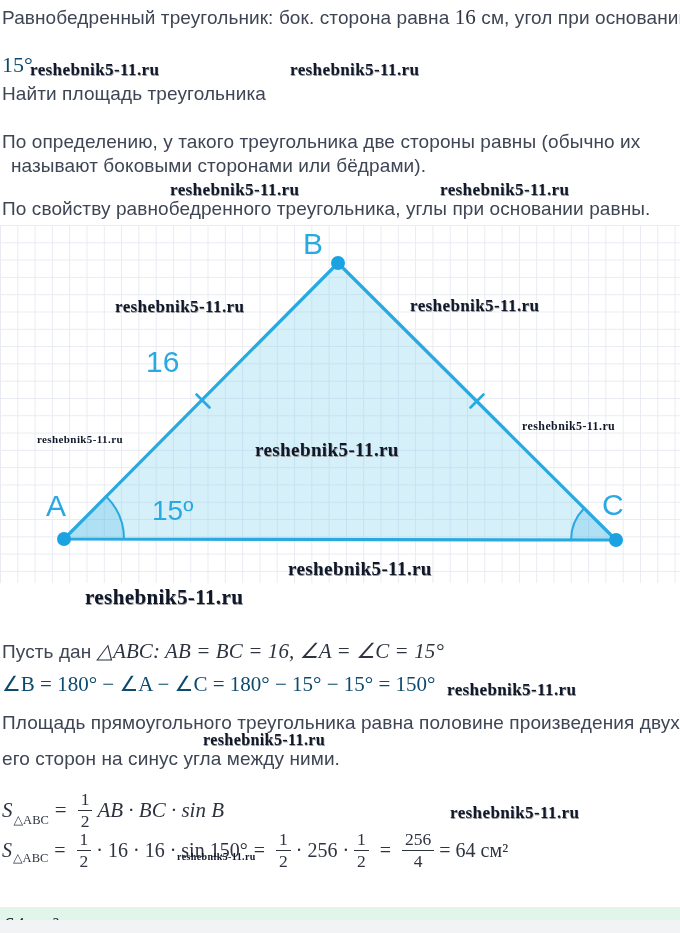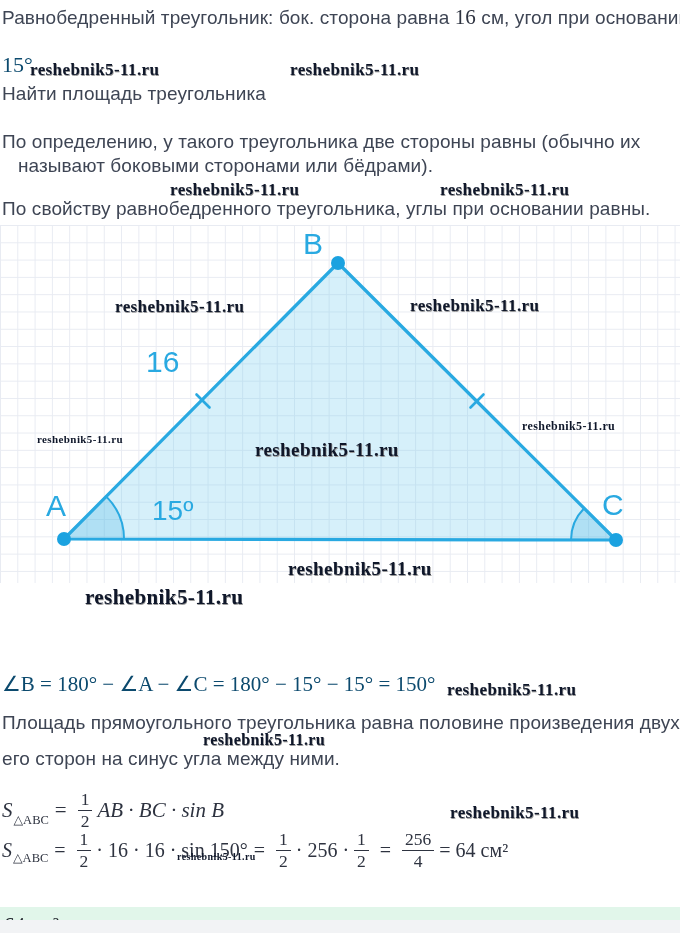--- a/index.html
+++ b/index.html
@@ -39,41 +39,42 @@
 </head>
 <body>
 
 <div id="page">
 
   <div class="txt" style="left:2px;top:4px;"><span>Равнобедренный треугольник: бок. сторона равна </span><span class="inline-math">16</span><span> см, угол при основании</span></div>
   <div class="math-run" style="left:2px;top:52px;font-size:22px;">15°</div>
   <div class="txt" style="left:2px;top:81px;">Найти площадь треугольника</div>
 
   <div class="txt" style="left:2px;top:117px;margin-top:12px;">По определению, у такого треугольника две стороны равны (обычно их</div>
-  <div class="txt" style="left:18px;top:153px;">называют боковыми сторонами или бёдрами).</div>
+  <div class="txt" style="left:11px;top:153px;">называют боковыми сторонами или бёдрами).</div>
   <div class="txt" style="left:2px;top:196px;">По свойству равнобедренного треугольника, углы при основании равны.</div>
 
   <div id="grid">
     <svg width="680" height="358" viewBox="0 0 680 358">
       <polygon points="64,314 338,38 616,315" fill="rgba(120,205,240,0.30)" stroke="#29a9e1" stroke-width="3.2" stroke-linejoin="round"></polygon>
       <path d="M 64,314 L 124,314 A 60 60 0 0 0 106.4,271.6 Z" fill="rgba(41,169,225,0.22)" stroke="#29a9e1" stroke-width="2"></path>
       <path d="M 616,315 L 571,315 A 45 45 0 0 1 584.2,283.2 Z" fill="rgba(41,169,225,0.22)" stroke="#29a9e1" stroke-width="2"></path>
       <line x1="196.5" y1="169.5" x2="209.5" y2="182.5" stroke="#29a9e1" stroke-width="2.6" stroke-linecap="round"></line>
       <line x1="470.5" y1="182.5" x2="483.5" y2="169.5" stroke="#29a9e1" stroke-width="2.6" stroke-linecap="round"></line>
       <circle cx="64" cy="314" r="7" fill="#1ba2e0"></circle>
       <circle cx="338" cy="38" r="7" fill="#1ba2e0"></circle>
       <circle cx="616" cy="315" r="7" fill="#1ba2e0"></circle>
     </svg>
     <span class="diag-label" style="left:303px;top:4px;">B</span>
     <span class="diag-label" style="left:46px;top:266px;">A</span>
     <span class="diag-label" style="left:602px;top:265px;">C</span>
     <span class="diag-label" style="left:146px;top:122px;">16</span>
     <span class="diag-label" style="left:152px;top:272px;font-size:28px;">15º</span>
   </div>
 
+  <div class="txt" style="left:2px;top:638px;"><span>Пусть дан </span><span class="inline-math it">△ABC: AB = BC = 16, ∠A = ∠C = 15°</span></div>
   <div class="math-run" style="left:2px;top:672px;">∠B = 180° − ∠A − ∠C = 180° − 15° − 15° = 150°</div>
   <div class="txt" style="left:2px;top:710px;">Площадь прямоугольного треугольника равна половине произведения двух</div>
   <div class="txt" style="left:2px;top:746px;text-align:right;">его сторон на синус угла между ними.</div>
 
   <div class="f-line" style="left:2px;top:786px;height:48px;">
     <span class="it">S</span><span class="f-sub">△ABC</span>
     <span class="eq">=</span>
     <span class="frac"><span class="num">1</span><span class="den">2</span></span>
     <span class="it">AB · BC · sin B</span>
   </div>

